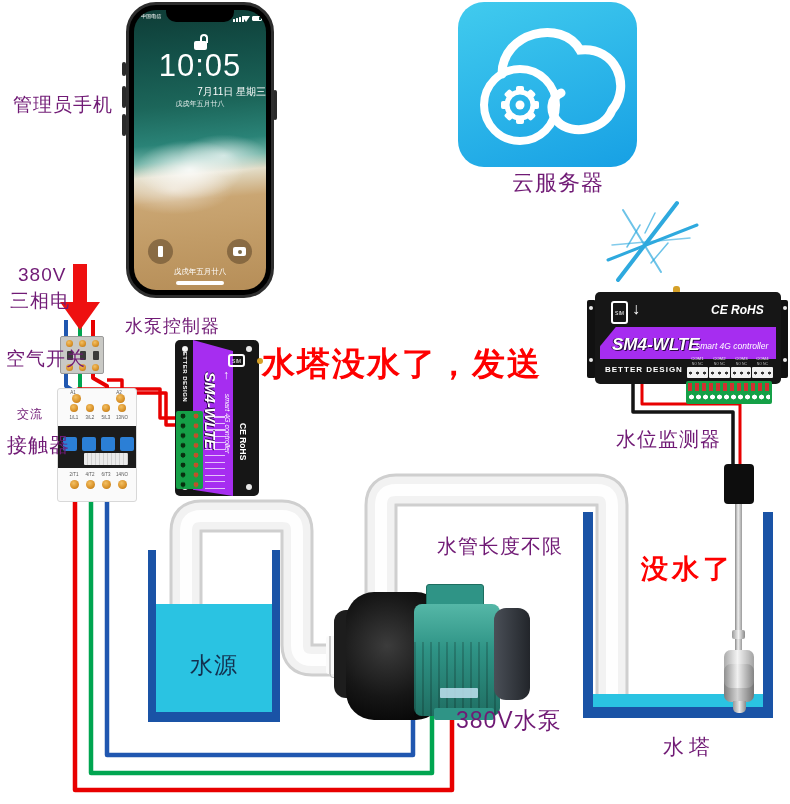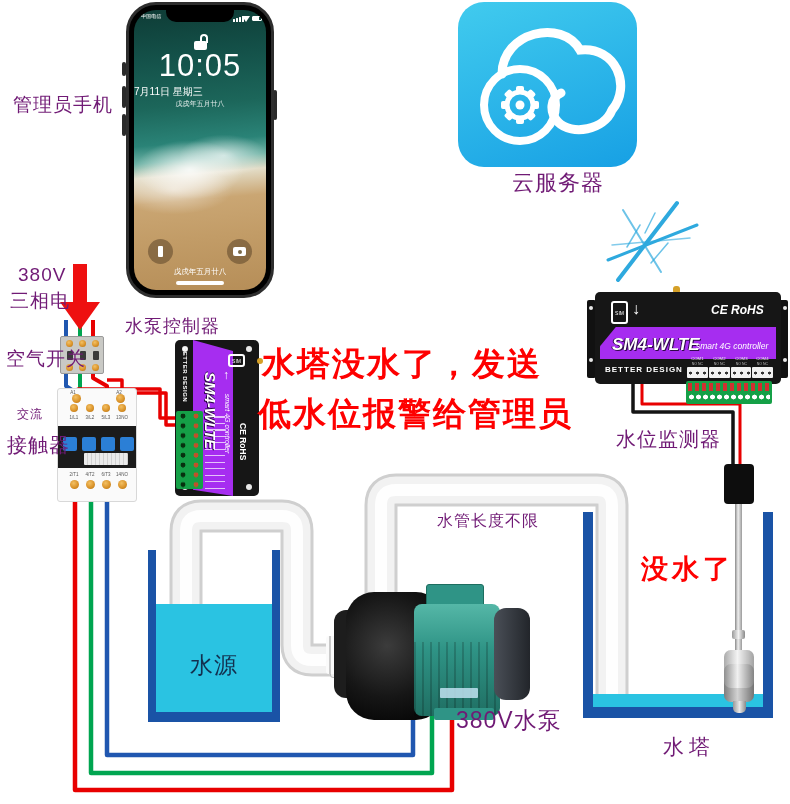--- a/index.html
+++ b/index.html
@@ -25,21 +25,21 @@
   .notch{position:absolute;left:32px;top:0;width:68px;height:12px;background:#000;border-radius:0 0 10px 10px}
   .carrier{position:absolute;left:7px;top:3px;color:#fff;font-size:6px;transform:scale(.85);transform-origin:left top}
   .sig{position:absolute;right:22px;top:6px;display:flex;align-items:flex-end;gap:1px}
   .sig i{display:block;width:2px;background:#fff;border-radius:.5px}
   .wifi{position:absolute;right:16px;top:6px;width:0;height:0;border-left:4px solid transparent;border-right:4px solid transparent;border-top:6px solid #fff}
   .batt{position:absolute;right:4px;top:6px;width:10px;height:5px;border:1px solid #fff;border-radius:1px}
   .batt i{display:block;width:6px;height:3px;background:#fff;margin:0}
   .lock-body{position:absolute;left:60px;top:31px;width:13px;height:9px;background:#fff;border-radius:2px}
   .lock-shackle{position:absolute;left:66px;top:24px;width:8px;height:9px;border:2px solid #fff;border-bottom:none;border-radius:5px 5px 0 0}
   .ptime{position:absolute;left:0;top:38px;width:100%;text-align:center;color:#fff;font-size:31px;font-weight:200;letter-spacing:1px}
-  .pdate{position:absolute;left:0;top:75px;width:100%;text-align:left;color:#fff;font-size:10px}
+  .pdate{position:absolute;left:0;top:75px;width:100%;text-align:right;color:#fff;font-size:10px}
   .plunar{position:absolute;left:0;top:89px;width:100%;text-align:center;color:rgba(255,255,255,.88);font-size:7px}
   .qbtn{position:absolute;bottom:26px;width:25px;height:25px;border-radius:50%;background:rgba(70,52,28,.45);display:flex;align-items:center;justify-content:center}
   .swipe{position:absolute;bottom:13px;width:100%;text-align:center;color:#fff;font-size:7.5px}
   .homebar{position:absolute;bottom:5px;left:42px;width:48px;height:4px;border-radius:2px;background:#fff}
 
   
   .cloud-tile{left:458px;top:2px;width:179px;height:165px;border-radius:26px;z-index:4;
     background:linear-gradient(160deg,var(--cloud_top,#41cbee),var(--cloud_bottom,#17a0e4))}
   .cloud-label{left:503px;top:168px;width:110px;text-align:center;font-size:22px}
 
@@ -254,21 +254,20 @@
     <div class="abs rot90" style="left:38px;top:108px;width:60px;font-size:8.5px;font-weight:bold;color:#fff;z-index:1">CE RoHS</div>
     <div class="simbox" style="left:53px;top:14px;width:17px;height:13px;font-size:5px;line-height:11px">SIM</div>
     <div class="abs" style="left:48px;top:28px;font-size:12px;color:#fff">↑</div>
     <div class="abs" style="left:82px;top:18px;width:6px;height:6px;border-radius:50%;background:#d5a028"></div>
     <div class="greenstrip" style="left:1px;top:71px;width:27px;height:78px;
       background-image:radial-gradient(circle at 7px 5px,#07310f 2.2px,transparent 2.7px),radial-gradient(circle at 20px 5px,#c2502a 2.2px,transparent 2.7px);background-size:27px 9.8px"></div>
     <div class="abs" style="left:30px;top:71px;width:20px;height:78px;background:repeating-linear-gradient(0deg,rgba(255,255,255,.7) 0 1px,transparent 1px 6.5px)"></div>
   </div>
 
   <div class="alert-line" style="left:262px;top:342px">水塔没水了，发送</div>
-  <div class="alert-line" style="left:258px;top:392px">低水位报警给管理员</div>
 
   <div class="abs" style="left:587px;top:300px;width:9px;height:78px;background:#111;border-radius:2px;z-index:4"></div>
   <div class="abs" style="left:779px;top:300px;width:9px;height:78px;background:#111;border-radius:2px;z-index:4"></div>
   <div class="abs" style="left:673px;top:286px;width:7px;height:8px;border-radius:3px;background:#d5a028;z-index:4"></div>
   <div class="abs dev" style="left:595px;top:292px;width:186px;height:92px">
     <div class="screw" style="left:-6px;top:14px;width:4px;height:4px"></div>
     <div class="screw" style="left:-6px;top:66px;width:4px;height:4px"></div>
     <div class="screw" style="left:188px;top:14px;width:4px;height:4px"></div>
     <div class="screw" style="left:188px;top:66px;width:4px;height:4px"></div>
     <div class="simbox" style="left:16px;top:9px;width:17px;height:23px;font-size:5px;line-height:20px">SIM</div>
@@ -310,21 +309,21 @@
 
   <div class="abs" style="left:724px;top:464px;width:30px;height:40px;background:#0d0d0d;border-radius:4px;z-index:4"></div>
   <div class="abs" style="left:735px;top:504px;width:7px;height:148px;background:linear-gradient(90deg,#8a8a8a,#eeeeee 45%,#9a9a9a);z-index:4"></div>
   <div class="abs" style="left:732px;top:630px;width:13px;height:9px;background:linear-gradient(90deg,#9a9a9a,#f2f2f2,#8a8a8a);border-radius:2px;z-index:4"></div>
   <div class="abs" style="left:724px;top:650px;width:30px;height:52px;border-radius:7px;z-index:4;
     background:linear-gradient(90deg,#8f8f8f,#f0f0f0 45%,#848484);box-shadow:inset 0 -14px 0 rgba(0,0,0,.12), inset 0 14px 0 rgba(255,255,255,.25)"></div>
   <div class="abs" style="left:733px;top:701px;width:13px;height:12px;background:linear-gradient(90deg,#999,#e8e8e8,#8a8a8a);border-radius:0 0 5px 5px;z-index:4"></div>
 
   <div class="red-note" style="left:641px;top:551px;font-size:27px;letter-spacing:4px">没水了</div>
   <div class="lbl" style="left:663px;top:733px;font-size:21px;letter-spacing:5px">水塔</div>
-  <div class="lbl" style="left:437px;top:511px;font-size:16px;z-index:5">水管长度不限</div>
+  <div class="lbl" style="left:437px;top:533px;font-size:20px;z-index:5">水管长度不限</div>
 
   <div class="abs pump">
     <div class="abs" style="left:0;top:58px;width:28px;height:38px;background:repeating-linear-gradient(90deg,#fafafa 0 3px,#c9c9c9 3px 5px);border-radius:3px"></div>
     <div class="abs" style="left:8px;top:32px;width:42px;height:88px;background:#1d1d1d;border-radius:12px"></div>
     <div class="abs" style="left:20px;top:14px;width:98px;height:128px;border-radius:28px;background:radial-gradient(circle at 42% 42%,#3c3c3c 0%,#161616 55%,#000 100%)"></div>
     <div class="abs" style="left:100px;top:6px;width:58px;height:54px;background:var(--pump_teal,#2f9486);border:1px solid #1d6e60;border-radius:3px">
       <div style="position:absolute;left:6px;top:40px;width:32px;height:9px;background:#d8ece6;border-radius:1px"></div>
     </div>
     <div class="abs" style="left:88px;top:26px;width:86px;height:112px;border-radius:8px;background:linear-gradient(180deg,#55b7a7,#2f9486 40%,#1f6e62)">
       <div style="position:absolute;left:0;top:38px;width:86px;height:74px;background:repeating-linear-gradient(90deg,rgba(0,0,0,.18) 0 2px,transparent 2px 8px)"></div>

